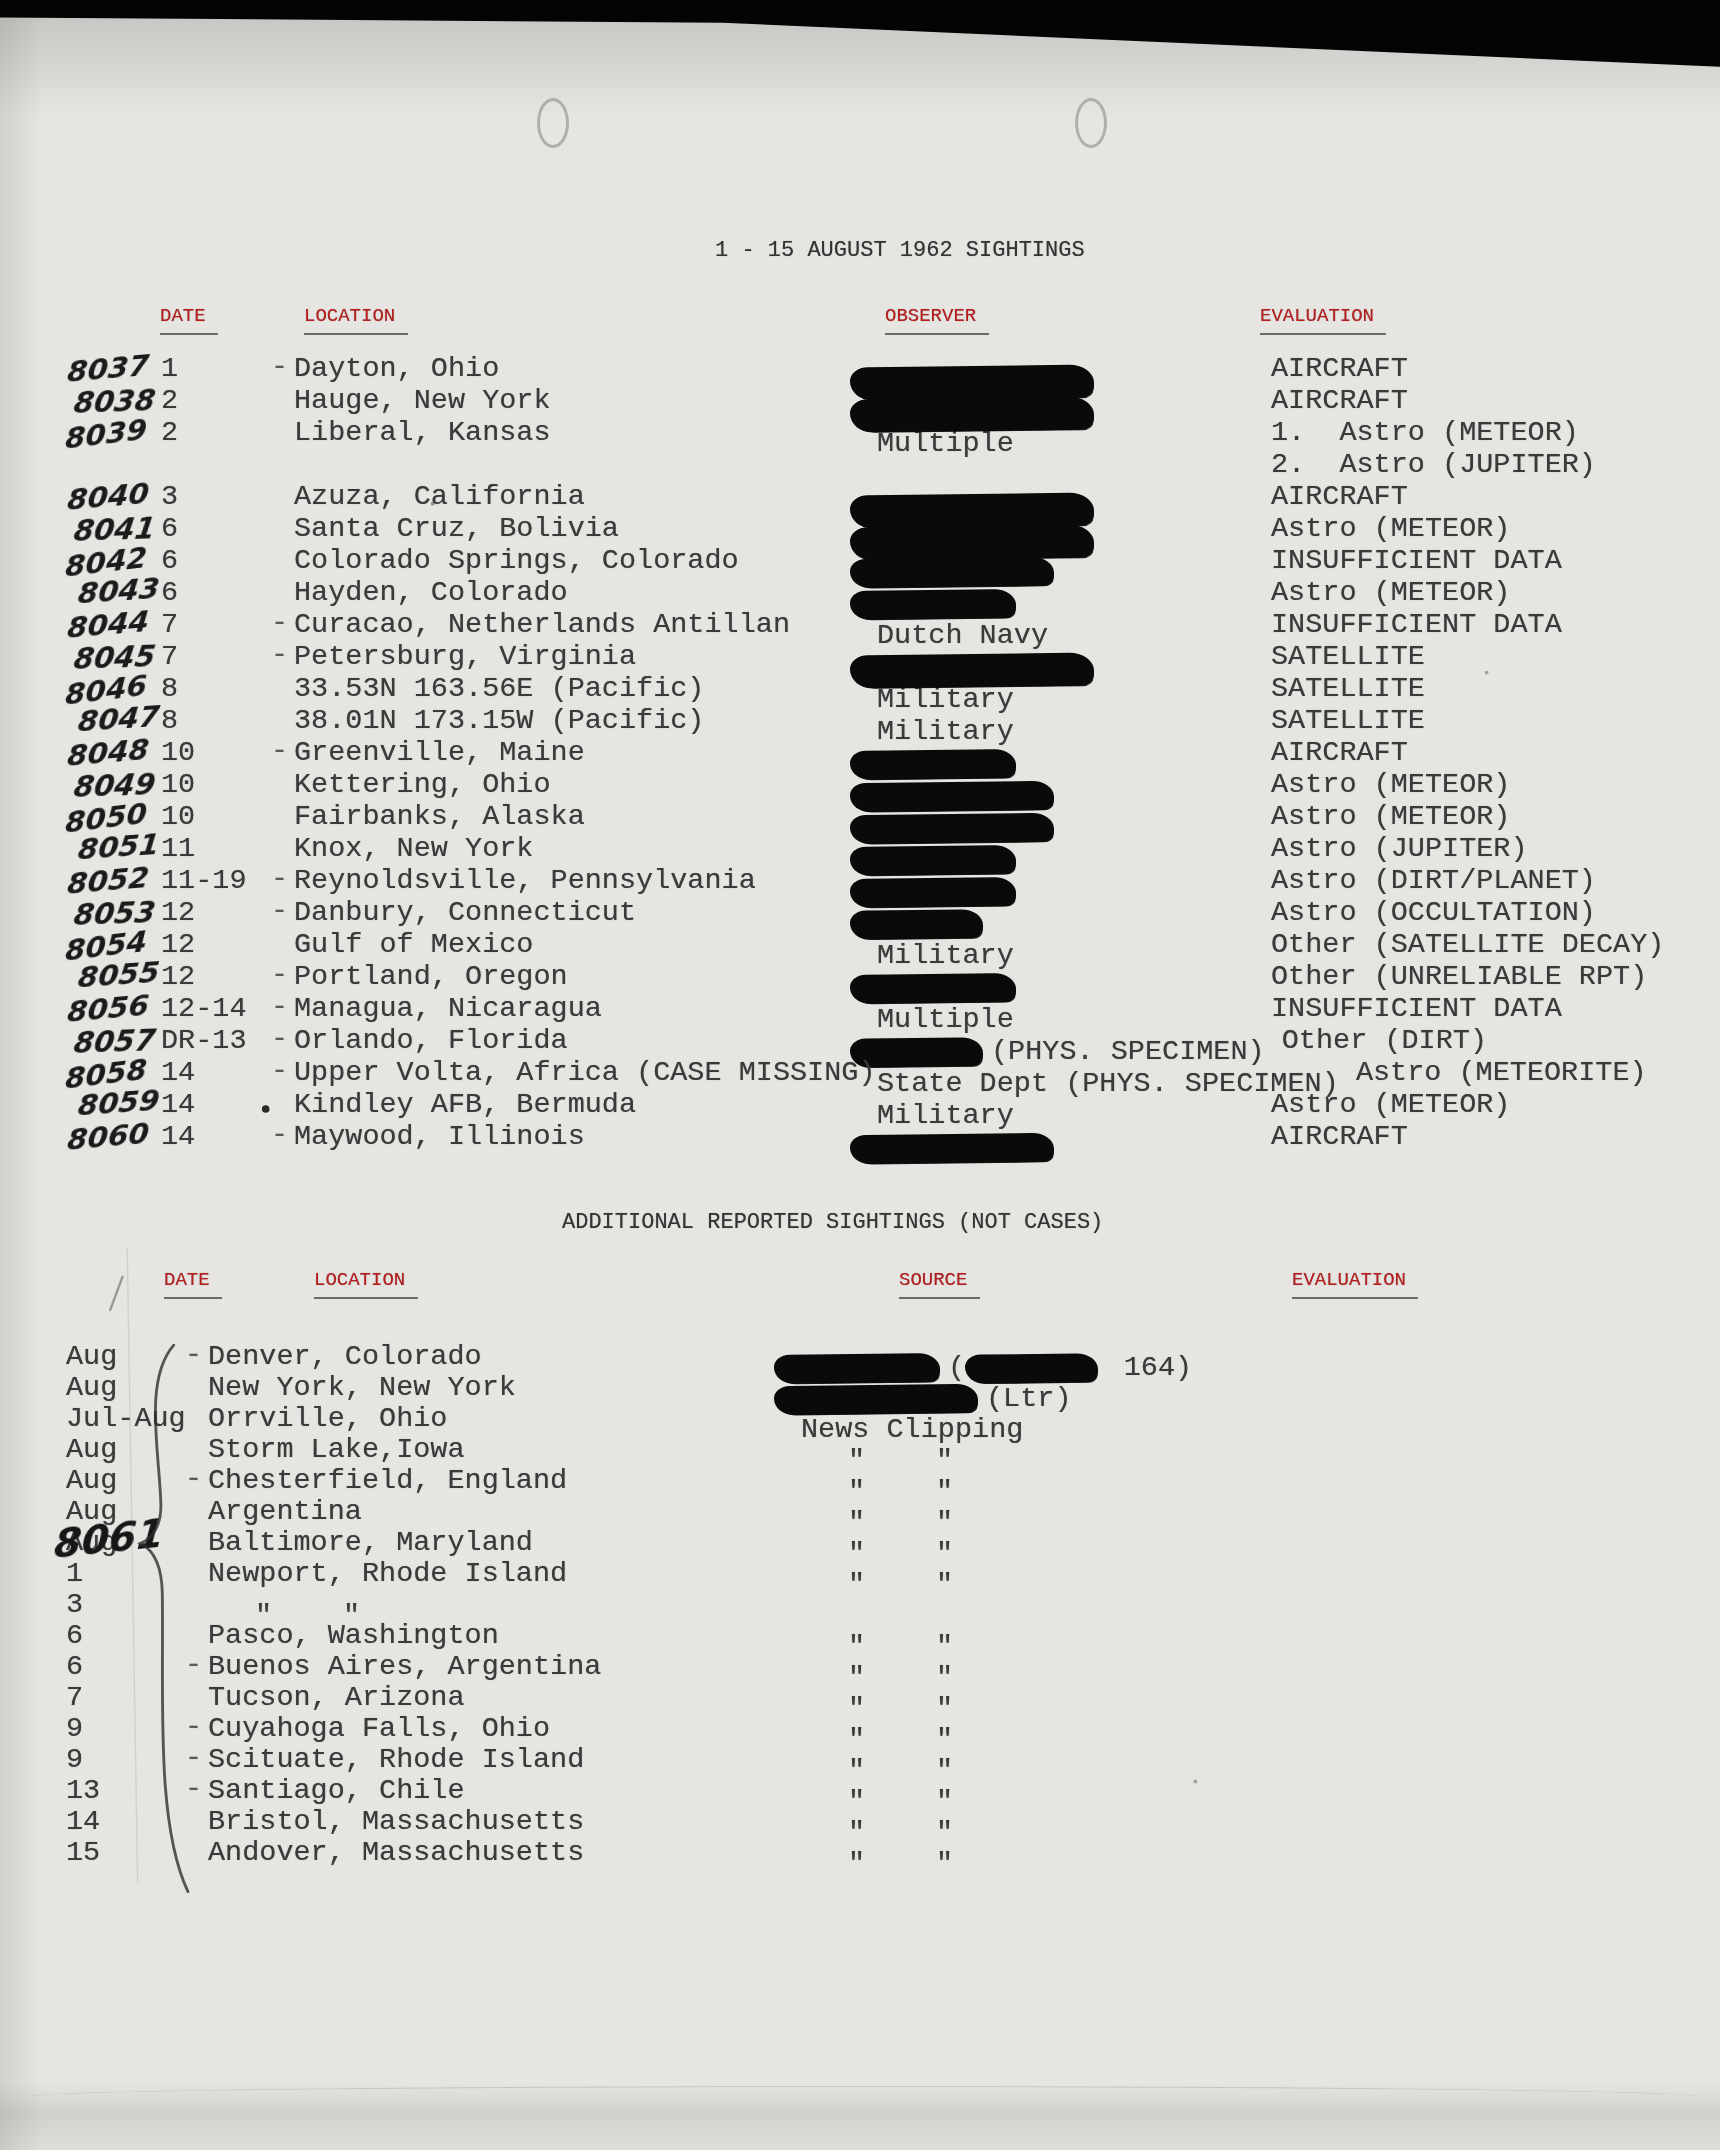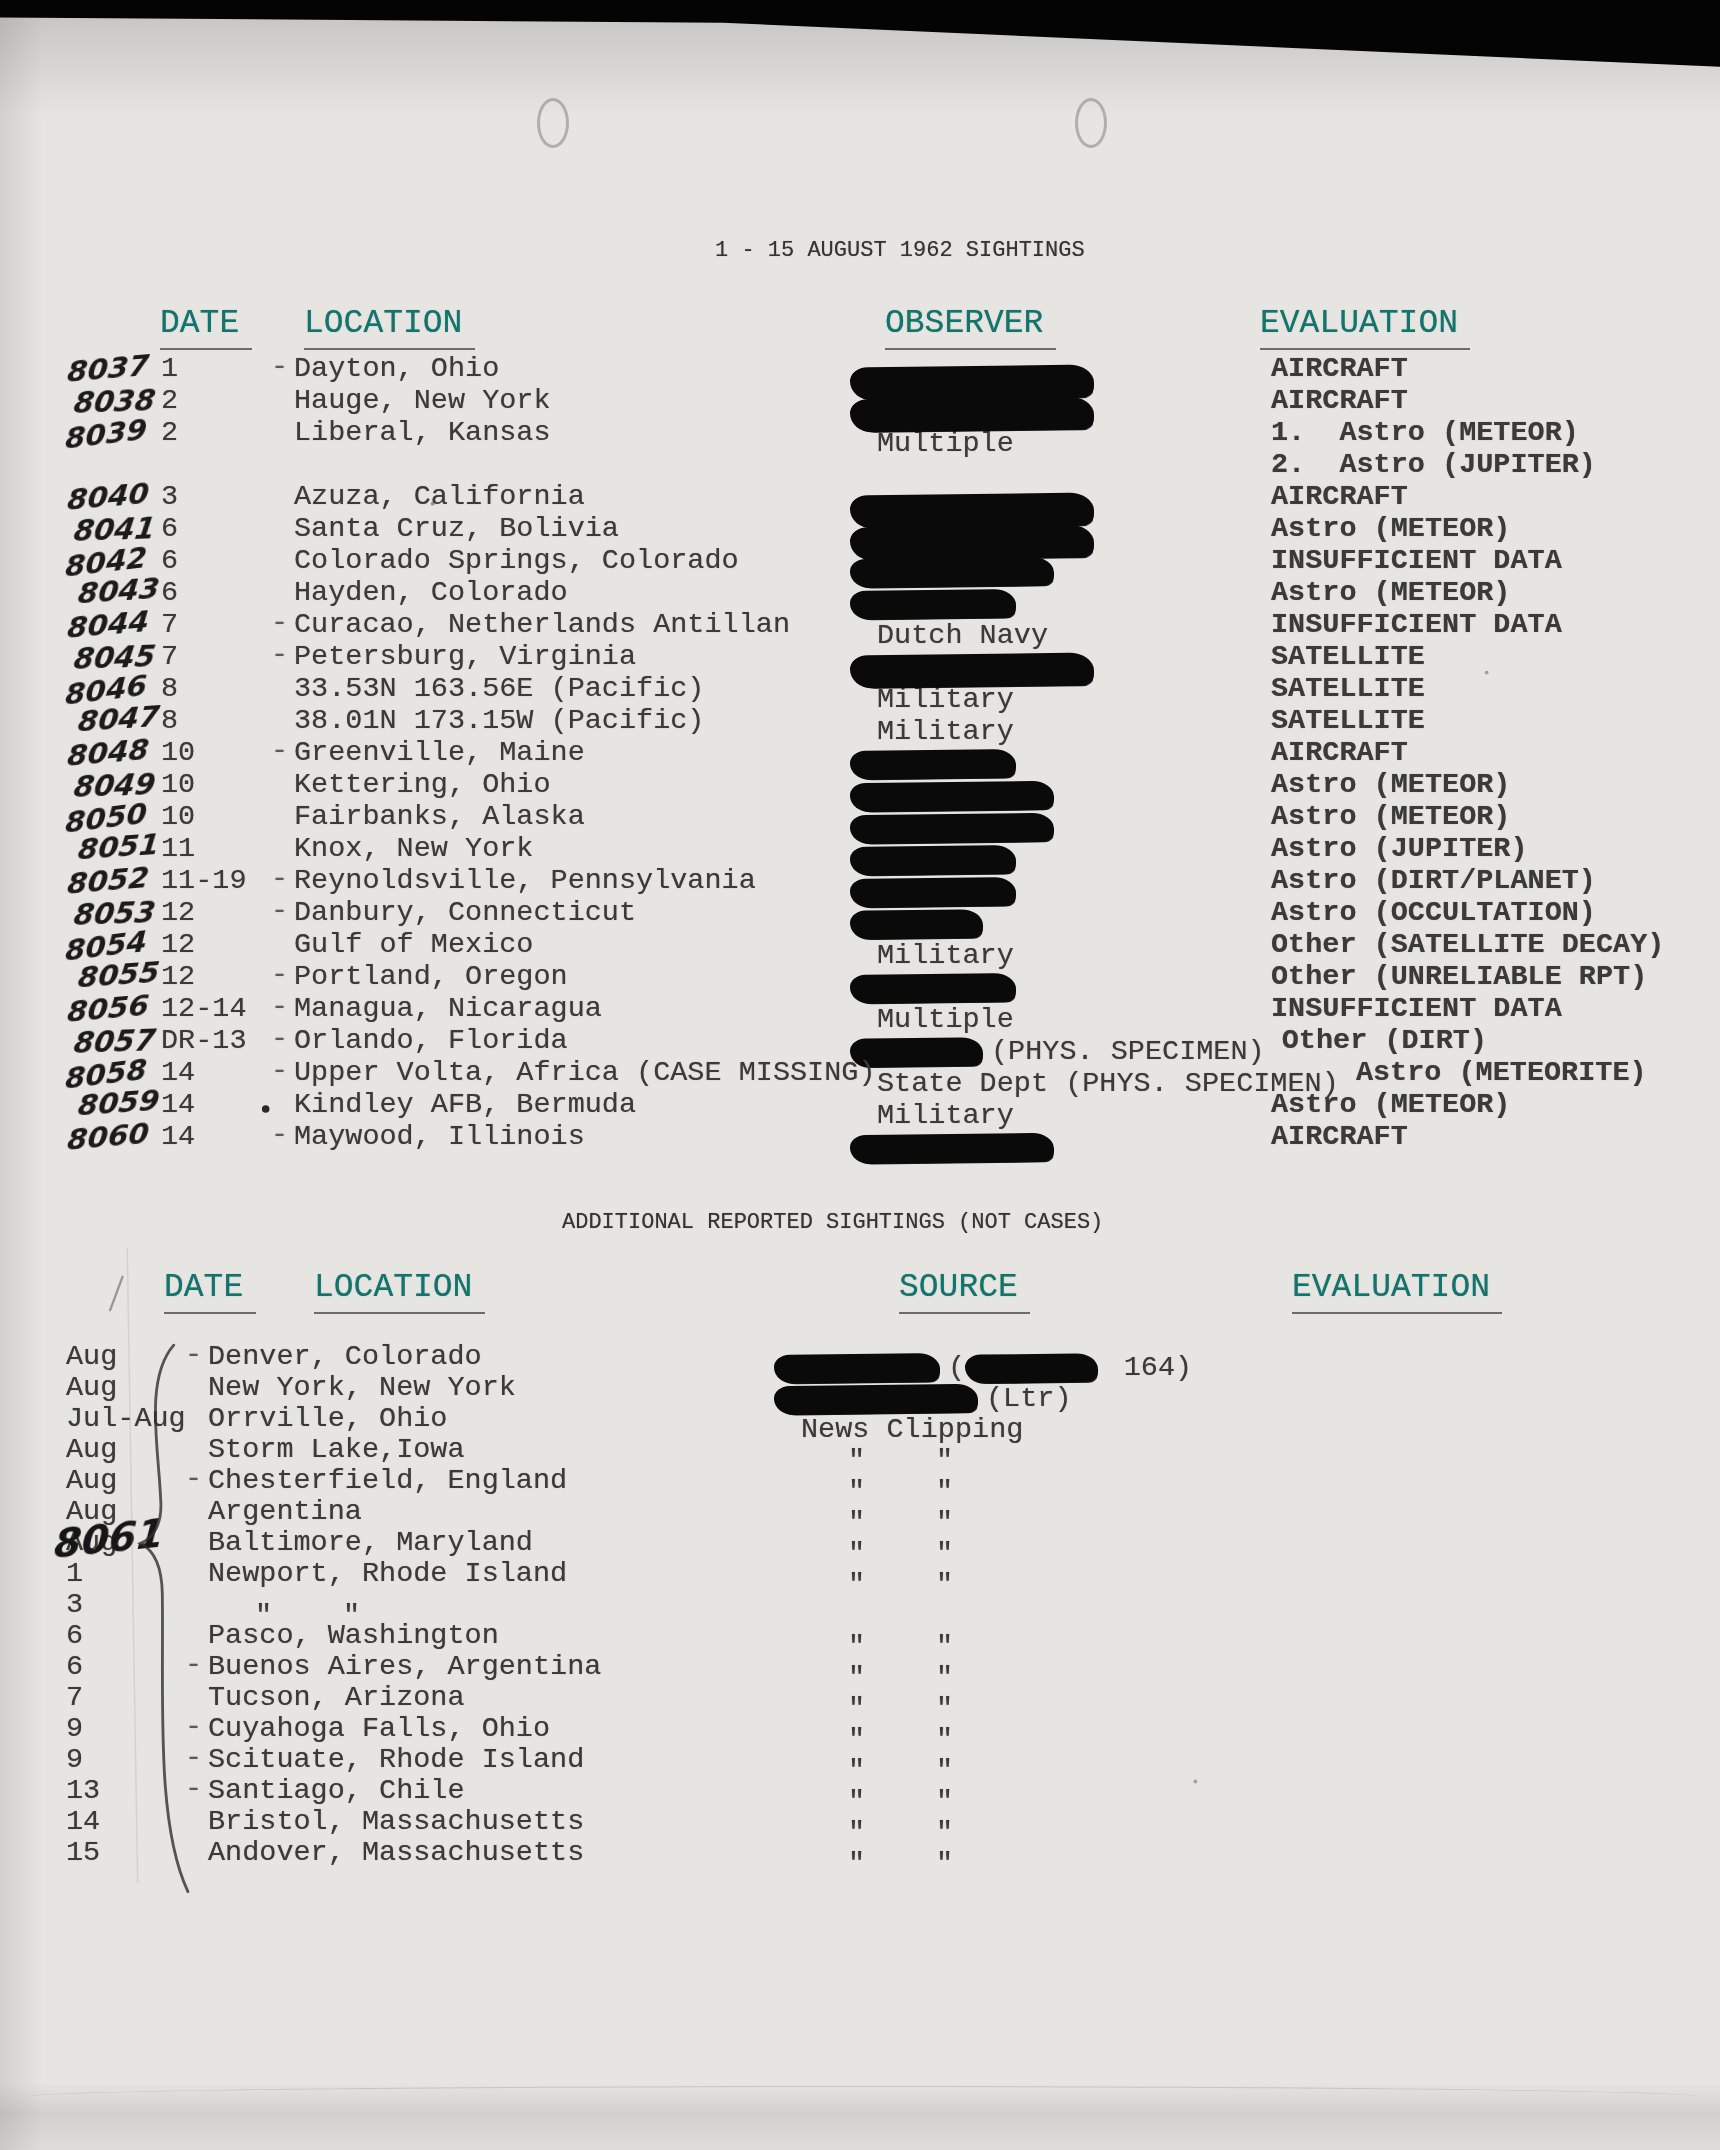--- a/index.html
+++ b/index.html
@@ -17,42 +17,42 @@
                 background:linear-gradient(to bottom,rgba(0,0,0,0),rgba(0,0,0,.09) 45%,rgba(0,0,0,.03));}
   .fold{position:absolute;left:28.5px;top:2086px;width:1669px;height:33px;
         border-top:1.9px solid rgba(50,50,50,.16);border-radius:100%/21.3px;}
   .hole{position:absolute;width:25.6px;height:44px;border:3.3px solid rgba(122,121,117,.5);border-radius:50%;}
   #hole-left{left:537px;top:98px;}
   #hole-right{left:1075px;top:98px;}
   
   .title{position:absolute;font-size:22px;white-space:pre;color:#343434;}
   #title1{left:715px;top:238px;}
   #title2{left:562px;top:1210px;}
-  .hdr{position:absolute;font-size:33px;white-space:pre;color:#0f766e;
+  .hdr{position:absolute;font-size:19px;white-space:pre;color:#b91c1c;
        border-bottom:2.4px solid rgba(55,55,55,.7);padding:0 12.3px 5.7px 0;}
   #h1-date{left:160px;top:305px;}   #h1-loc{left:304px;top:305px;}
   #h1-obs{left:885px;top:305px;}   #h1-eval{left:1260px;top:305px;}
   #h2-date{left:164px;top:1269px;}  #h2-loc{left:314px;top:1269px;}
   #h2-src{left:899px;top:1269px;}  #h2-eval{left:1292px;top:1269px;}
   
   .rows{position:absolute;left:66px;}
   #rows1{top:354px;}
   #rows2{top:1342px;}
   .row{display:flex;align-items:flex-start;height:32px;}
   #rows2 .row{height:31px;}
   .cell{white-space:pre;font-size:28.5px;line-height:30px;}
   .c-case{width:95px;flex:0 0 auto;font-family:"DejaVu Sans",sans-serif;font-style:italic;
           font-weight:600;font-size:29px;line-height:28.5px;color:#1b1b1b;text-shadow:none;filter:blur(0.2px);}
   .c-date{width:133px;flex:0 0 auto;}
   #rows2 .c-date{width:142px;}
   .c-loc{flex:0 0 auto;min-width:583px;position:relative;}
   #rows2 .c-loc{min-width:593px;}
   .c-obs{flex:0 0 auto;min-width:394px;display:flex;align-items:flex-start;margin-top:11px;}
   #rows2 .c-obs{min-width:396px;}
-  .c-eval{flex:0 0 auto;display:flex;align-items:flex-start;font-weight:bold;}
+  .c-eval{flex:0 0 auto;display:flex;align-items:flex-start;}
   .dashmark{position:absolute;left:-23px;top:-1.9px;color:#5a5a5a;}
   .redact{background:#0a0a0a;height:28.5px;margin:0.9px 8.5px 0 0;flex:0 0 auto;
           border-radius:18px 25px 14.2px 22px/14.2px 18px 12.3px 19px;transform:rotate(-.7deg);
           box-shadow:2.8px 3.8px 0 -3.3px rgba(10,10,10,.9),-2.4px -2.8px 0 -3.8px rgba(10,10,10,.9);}
   .c-obs>.redact:first-child{margin-left:-27.5px;}
   .r-xs{width:133px;} .r-sm{width:166px;} .r-md{width:204px;} .r-lg{width:244px;height:33px;}
   .q1{margin-left:47px;} .q2{margin-left:71px;}
   
   #rows1 .row:nth-child(4n+1) .c-case{transform:skewX(-10deg) rotate(-5deg) translate(1.9px,0);}
   #rows1 .row:nth-child(4n+2) .c-case{transform:skewX(-10deg) rotate(-2deg) translate(8.5px,1.9px);}

